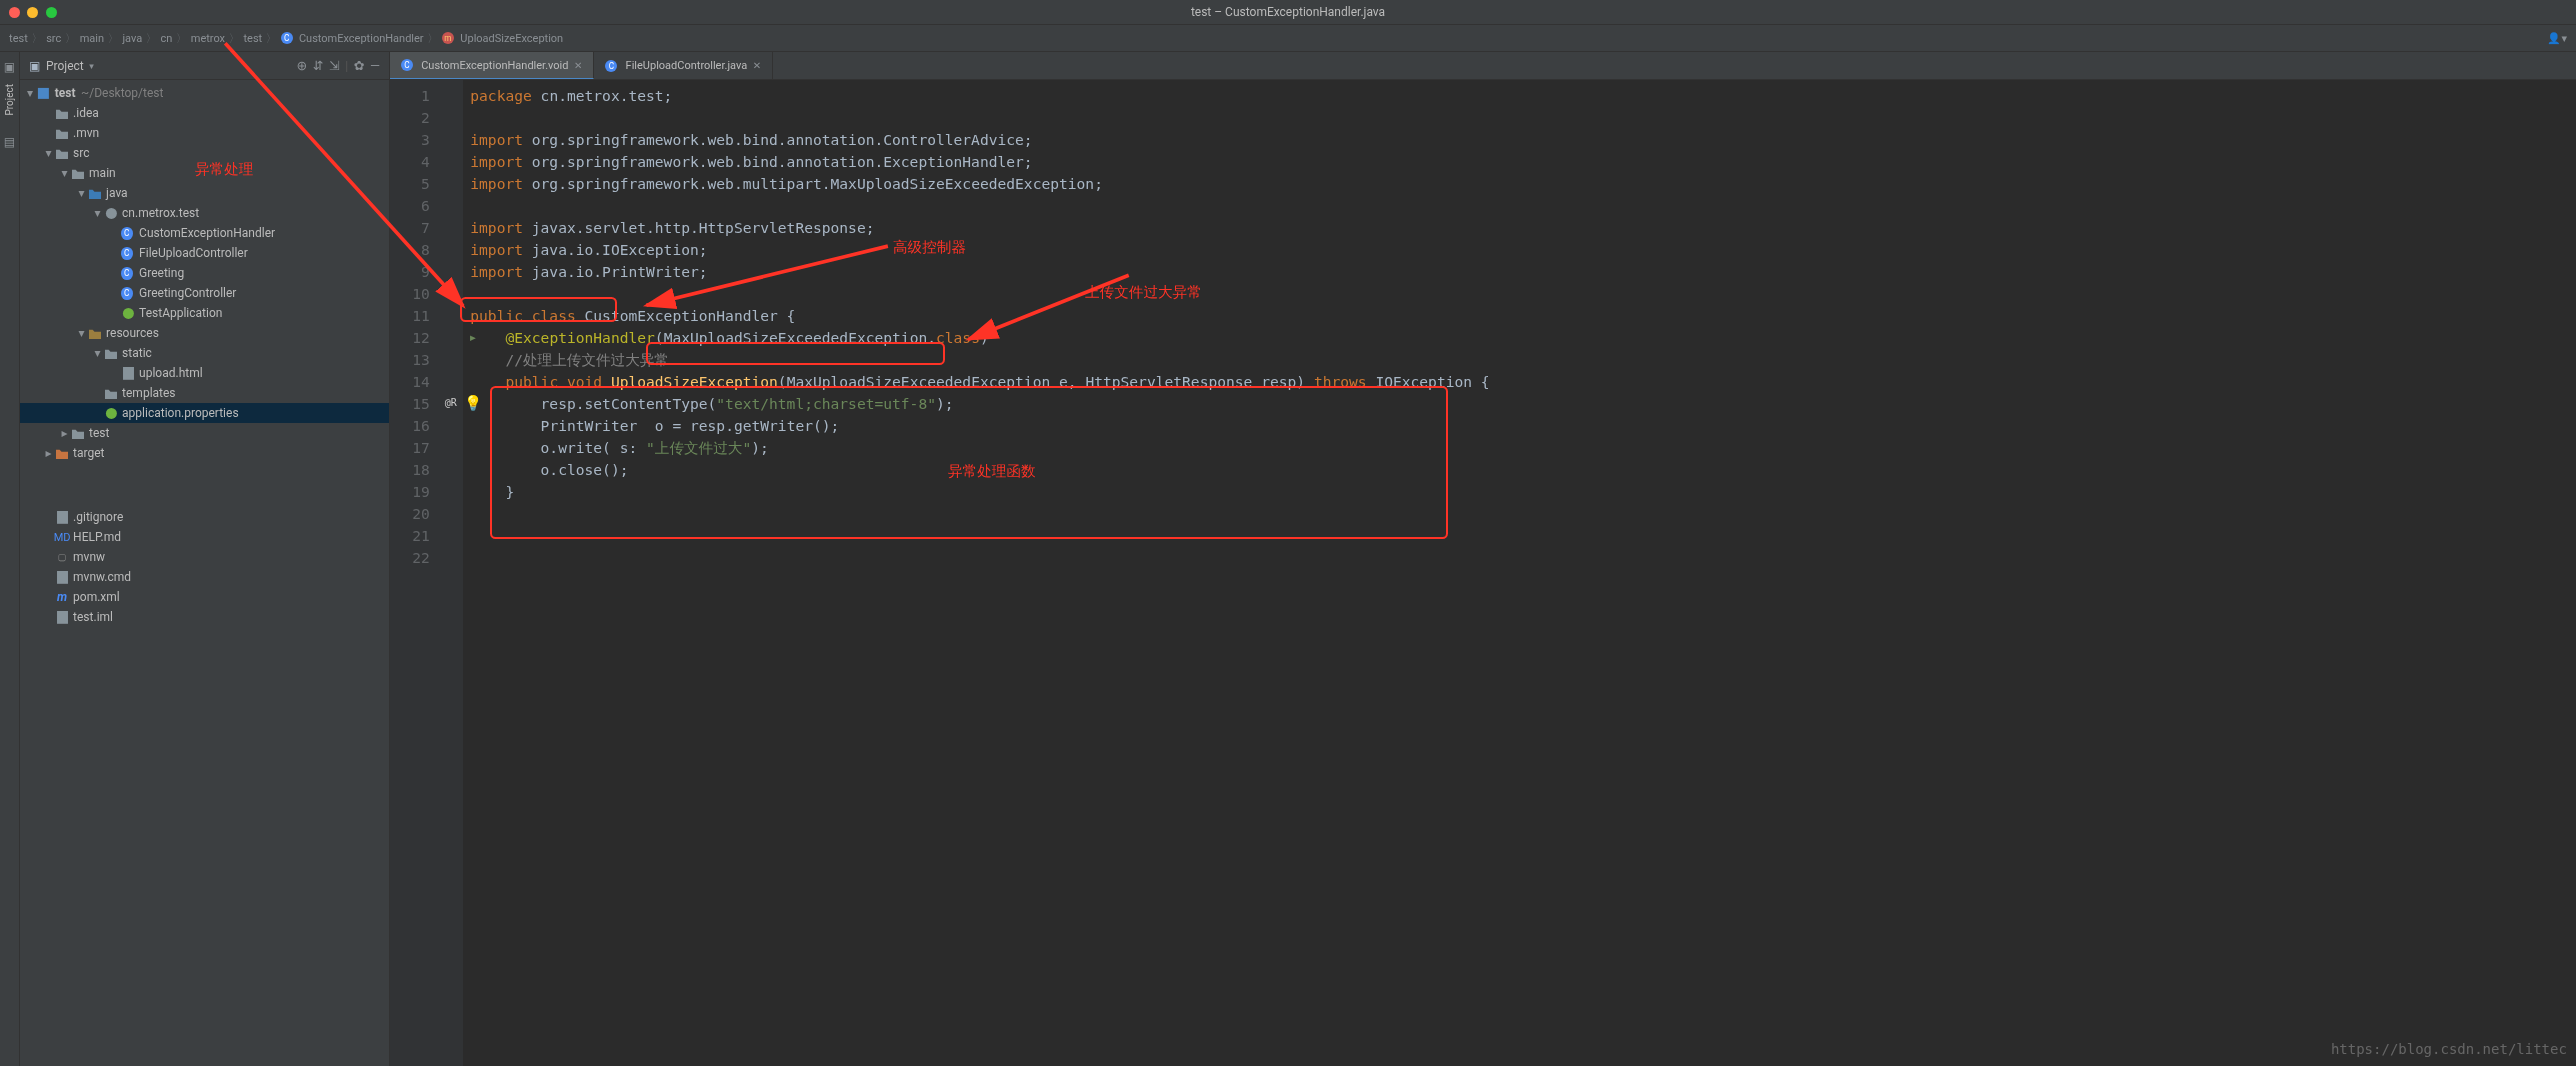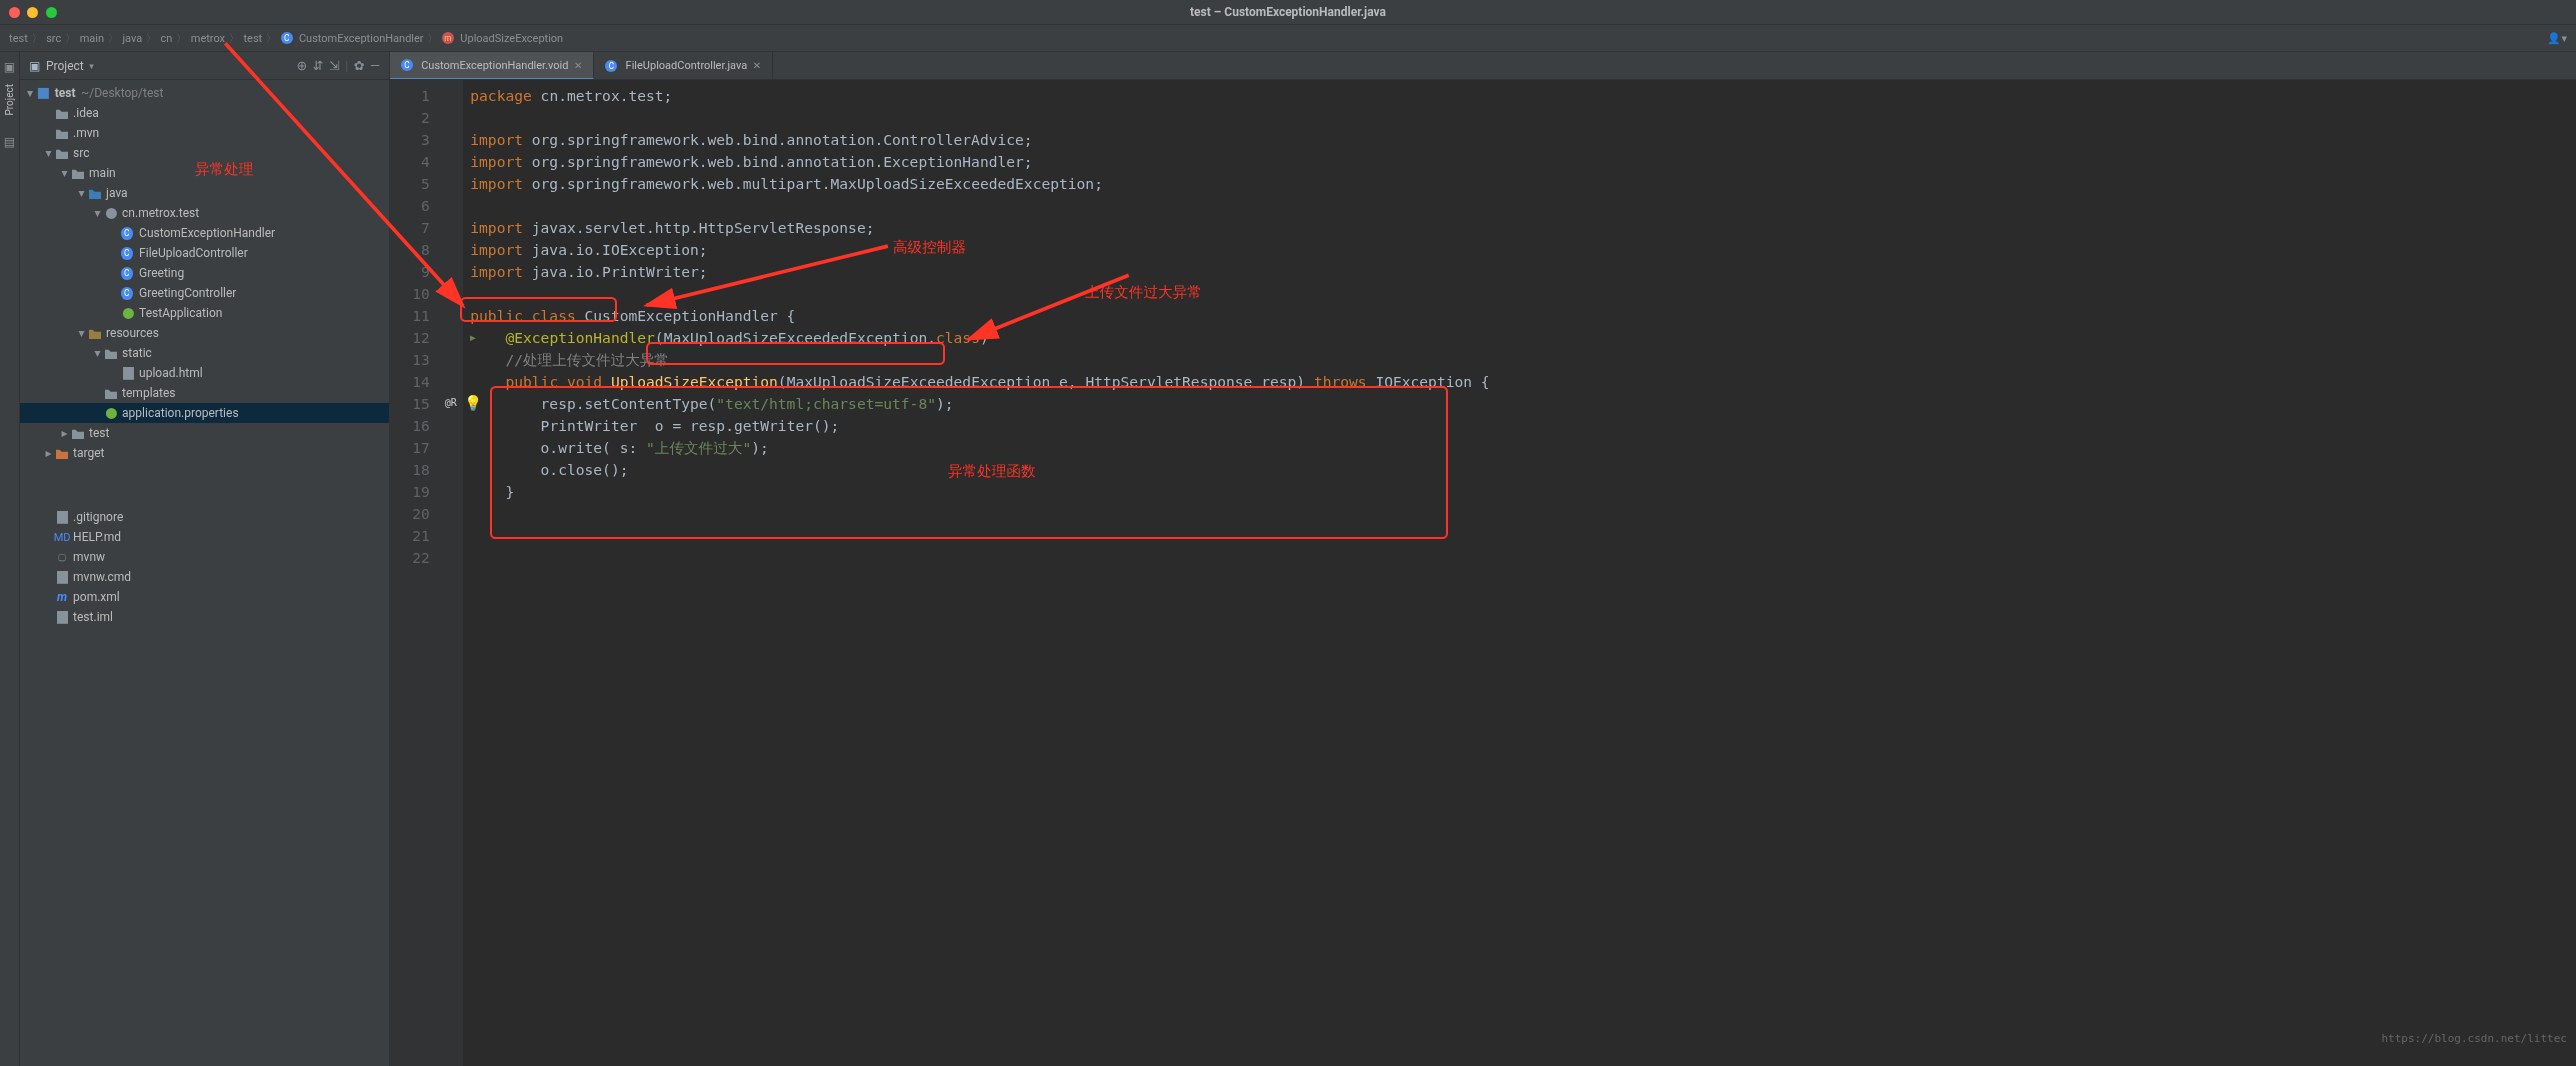--- a/index.html
+++ b/index.html
@@ -12,21 +12,20 @@
   height: 100vh;
 }
 .titlebar {
   height: 25px;
   background: #3c3f41;
   border-bottom: 0.9px solid #323232;
   display: flex;
   align-items: center;
   padding: 0 9.1px;
   position: relative;
-  font-weight: bold;
 }
 .traffic-lights { display: flex; gap: 7.3px; }
 .traffic-light { width: 11px; height: 11px; border-radius: 50%; }
 .traffic-light.red { background: #ff5f57; }
 .traffic-light.yellow { background: #febc2e; }
 .traffic-light.green { background: #28c840; }
 .titlebar-title {
   position: absolute; left: 50%; transform: translateX(-50%);
   color: #bbb; font-size: 12px;
 }
@@ -128,21 +127,21 @@
 .cls { color: #a9b7c6; }
 .method { color: #ffc66d; }
 .param { color: #a9b7c6; }
 .throws { color: #cc7832; }
 
 
 .annot { position: absolute; pointer-events: none; }
 .red-box { border: 2.3px solid #ff3326; border-radius: 5.5px; position: absolute; }
 .red-label { color: #ff3326; font-size: 14.6px; font-family: -apple-system, sans-serif; position: absolute; }
 svg.arrow { position: absolute; }
-.watermark { position: absolute; right: 9.1px; bottom: 16px; color: #666; font-size: 11px; }
+.watermark { position: absolute; right: 9.1px; bottom: 6px; color: #666; font-size: 14px; }
 </style>
 </head>
 <body>
 
 <div class="titlebar">
   <div class="traffic-lights">
     <div class="traffic-light red"></div>
     <div class="traffic-light yellow"></div>
     <div class="traffic-light green"></div>
   </div>

